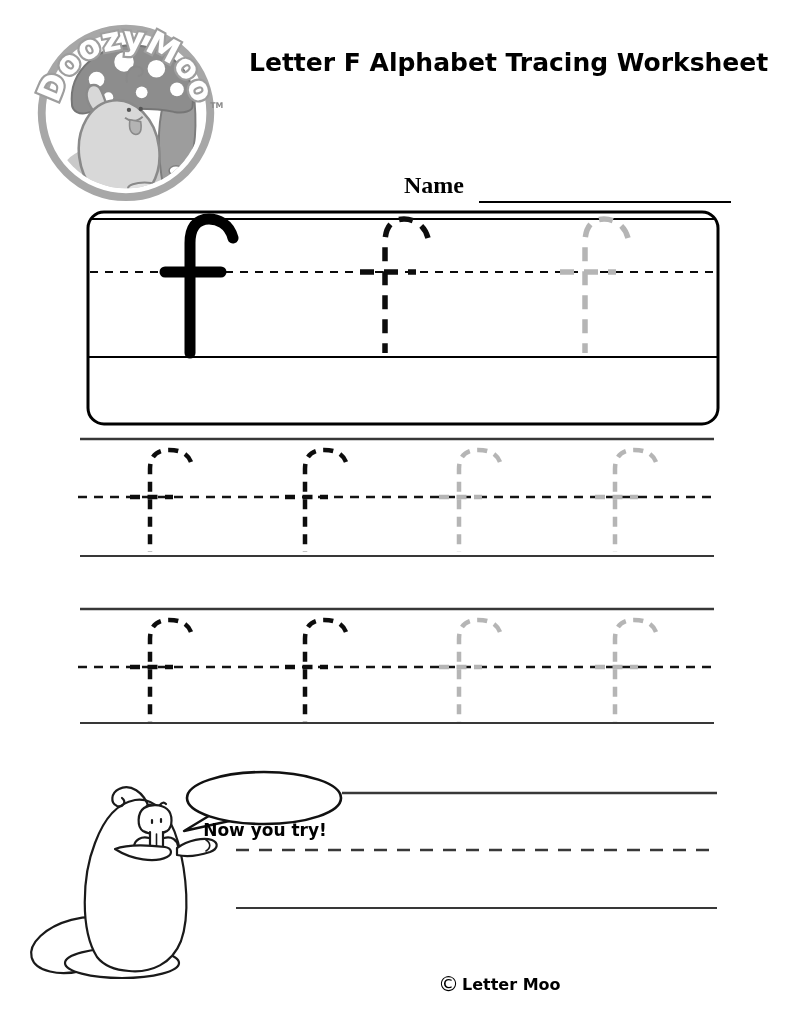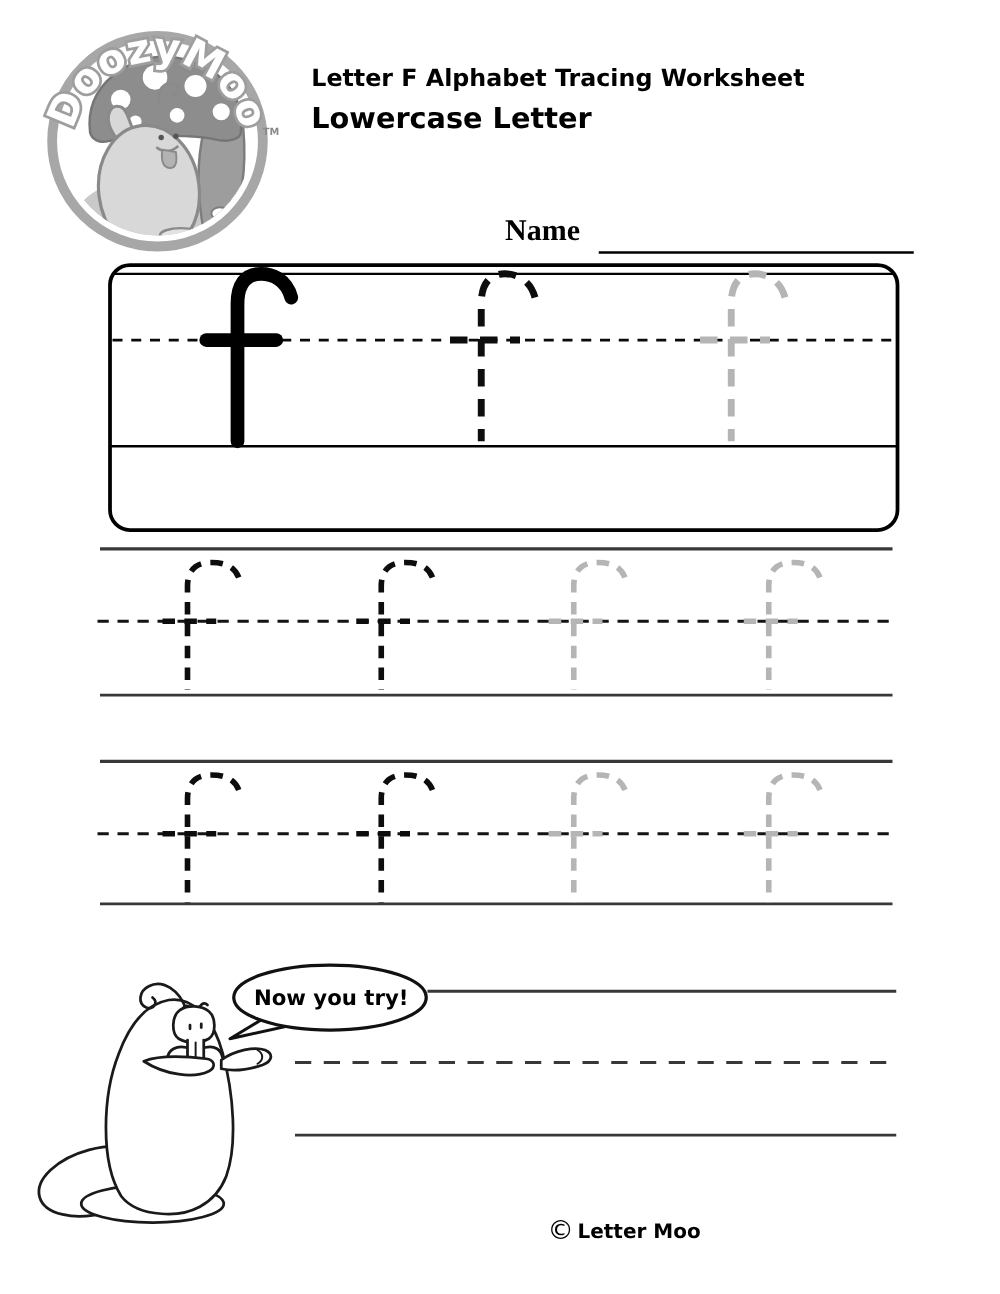--- a/index.html
+++ b/index.html
@@ -4,25 +4,25 @@
 <style>
   html,body{margin:0;padding:0;background:#ffffff;}
   .page{
     position:relative;width:800px;height:1035px;background:#fff;
     font-family:"DejaVu Sans","Liberation Sans",sans-serif;color:#000;
     overflow:hidden;
   }
   .abs{position:absolute;}
   svg{display:block;}
   .title-block{left:249px;top:46px;white-space:nowrap;}
-  .title-line1{font-size:19px;font-weight:bold;line-height:34px;}
+  .title-line1{font-size:25px;font-weight:bold;line-height:34px;}
   .title-line2{font-size:23px;font-weight:bold;line-height:30px;}
   .name-label{left:404px;top:172px;font-size:24px;font-weight:bold;font-family:Liberation Serif, serif;}
   .name-line{left:479px;top:201px;width:252px;height:2px;background:#000;}
-  .bubble-text{left:196px;top:789px;width:138px;text-align:center;font-size:17px;font-weight:bold;}
+  .bubble-text{left:196px;top:820px;width:138px;text-align:center;font-size:17px;font-weight:bold;}
   .footer-site{left:264px;top:968px;font-size:23px;font-weight:bold;letter-spacing:.5px;}
   .footer-copy{left:438px;top:972px;font-size:16px;font-weight:bold;display:flex;align-items:center;gap:3px;}
   .footer-copy .csym{font-size:21px;font-weight:normal;}
   .gfx{left:0;top:0;}
 </style>
 </head>
 <body>
 
 <div class="page">
 
@@ -145,21 +145,20 @@
       </g>
     </g>
     <text font-size="33" font-weight="bold" fill="#ffffff" stroke="#9e9e9e" stroke-width="4.5" style="paint-order:stroke;font-family:'DejaVu Sans','Liberation Sans',sans-serif;">
       <textPath href="#logoArc" startOffset="50%" text-anchor="middle">DoozyMoo</textPath>
     </text>
     <text x="186" y="102" font-size="8" fill="#8a8a8a" font-weight="bold">TM</text>
   </svg>
 
   <div class="abs title-block">
     <div class="title-line1">Letter F Alphabet Tracing Worksheet</div>
-    <div class="title-line2">Lowercase Letter</div>
   </div>
 
   <div class="abs name-label">Name</div>
   <div class="abs name-line"></div>
 
   <div class="abs bubble-text">Now you try!</div>
 
   <div class="abs footer-copy">
     <span class="csym">©</span>
     <span>Letter Moo</span>

